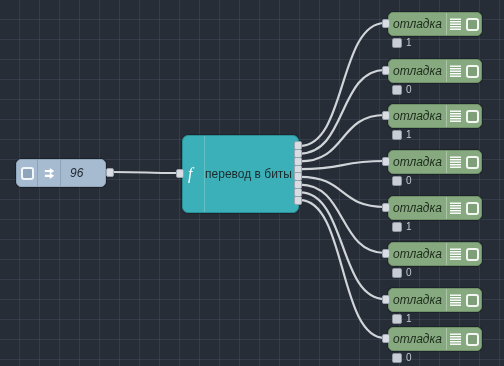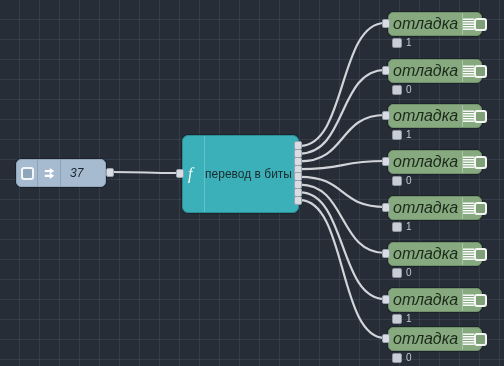--- a/index.html
+++ b/index.html
@@ -120,21 +120,21 @@
     background: #87a980;
     border: 1px solid #6f9068;
     border-radius: 5px;
     box-shadow: 0 0 0 1px rgba(0,0,0,0.22);
   }
   .debug-label {
     flex: 1;
     display: flex;
     align-items: center;
     justify-content: center;
-    font-size: 16px;
+    font-size: 12px;
     font-style: italic;
     color: #1c2a1a;
     white-space: nowrap;
     padding: 0 4px;
   }
   .debug-icon-cell {
     width: 22px;
     display: flex;
     align-items: center;
     justify-content: center;
@@ -209,21 +209,21 @@
     <div class="inject-node">
       <div class="inject-btn">
         <div class="inject-btn-inner"></div>
       </div>
       <div class="inject-icon">
         <svg width="15" height="15" viewBox="0 0 16 16">
           <path d="M3 4.2 L8.3 4.2 L8.3 2 L13 5.3 L8.3 8.6 L8.3 6.4 L3 6.4 Z" fill="#ffffff"></path>
           <path d="M3 9.4 L8.3 9.4 L8.3 7.2 L13 10.5 L8.3 13.8 L8.3 11.6 L3 11.6 Z" fill="#ffffff"></path>
         </svg>
       </div>
-      <div class="inject-label">37</div>
+      <div class="inject-label">96</div>
     </div>
   </div>
 
   <div class="node" id="function-node-wrap" style="left: 182px; top: 135px;">
     <div class="function-node" id="function-node-body" style="width: 115px; height: 76px;">
       <div class="fn-iconbar">
         <svg width="17" height="22" viewBox="0 0 17 22">
           <text x="3" y="16" font-family="'Liberation Serif', serif" font-style="italic" font-size="16" fill="#ffffff">f</text>
         </svg>
       </div>

